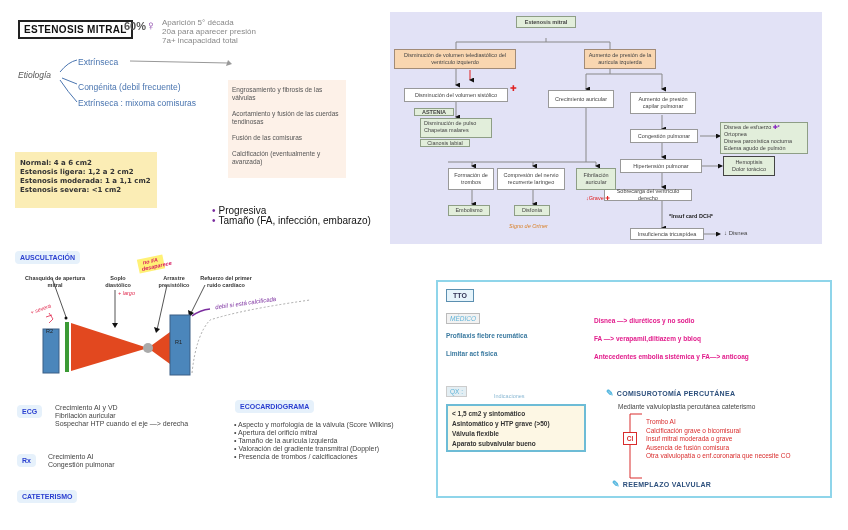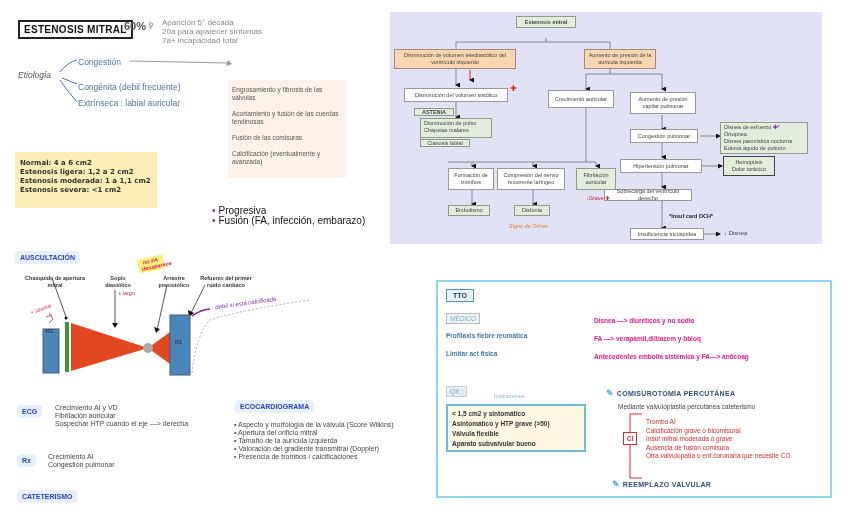--- a/index.html
+++ b/index.html
@@ -66,53 +66,53 @@
   .ci-badge { width: 14px; height: 13px; border: 1.5px solid #d92c2c; color: #d92c2c; font-size: 6.5px; font-weight: bold; display: flex; align-items: center; justify-content: center; background: #fff; }
 </style>
 </head>
 <body>
 
 <div class="abs title-box">ESTENOSIS MITRAL</div>
 <div class="abs pct">60%</div>
 <div class="abs female-icon">♀</div>
 <div class="abs onset">
   <div>Aparición 5° década</div>
-  <div>20a para aparecer síntomas</div>
+  <div>20a para aparecer presión</div>
   <div>7a+ incapacidad total</div>
 </div>
 
 <svg class="abs" style="left:0;top:0;" width="380" height="130">
   <path d="M60 72 Q68 62 77 60" stroke="#4a75b0" stroke-width="1" fill="none"></path>
   <path d="M62 78 L77 84" stroke="#4a75b0" stroke-width="1" fill="none"></path>
   <path d="M60 80 Q68 92 77 102" stroke="#4a75b0" stroke-width="1" fill="none"></path>
   <line x1="130" y1="61" x2="228" y2="63" stroke="#999" stroke-width="1"></line>
   <polygon points="228,60 232,64 226,66" fill="#999"></polygon>
 </svg>
 <div class="abs etio-label">Etiología</div>
-<div class="abs etio-item etio-0">Congestión</div>
+<div class="abs etio-item etio-0">Extrínseca</div>
 <div class="abs etio-item etio-1">Congénita (debil frecuente)</div>
-<div class="abs etio-item etio-2">Extrínseca : labial auricular</div>
+<div class="abs etio-item etio-2">Extrínseca : mixoma comisuras</div>
 
 <div class="abs patho-box">
   <p>Engrosamiento y fibrosis de las válvulas</p>
   <p>Acortamiento y fusión de las cuerdas tendinosas</p>
   <p>Fusión de las comisuras</p>
   <p>Calcificación (eventualmente y avanzada)</p>
 </div>
 
 <div class="abs severity-box">
   <div>Normal: 4 a 6 cm2</div>
   <div>Estenosis ligera: 1,2 a 2 cm2</div>
   <div>Estenosis moderada: 1 a 1,1 cm2</div>
   <div>Estenosis severa: &lt;1 cm2</div>
 </div>
 
 <div class="abs course">
   <div><span class="bullet">•</span><span>Progresiva</span></div>
-  <div><span class="bullet">•</span><span>Fusión (FA, infección, embarazo)</span></div>
+  <div><span class="bullet">•</span><span>Tamaño (FA, infección, embarazo)</span></div>
 </div>
 
 <div class="abs flow">
   <svg width="432" height="232">
     <defs>
       <marker id="ah" markerWidth="5" markerHeight="5" refX="2.5" refY="4" orient="auto">
         <path d="M0,0 L5,0 L2.5,5 z" fill="#111"></path>
       </marker>
       <marker id="ahr" markerWidth="5" markerHeight="5" refX="4" refY="2.5" orient="auto">
         <path d="M0,0 L5,2.5 L0,5 z" fill="#111"></path>

